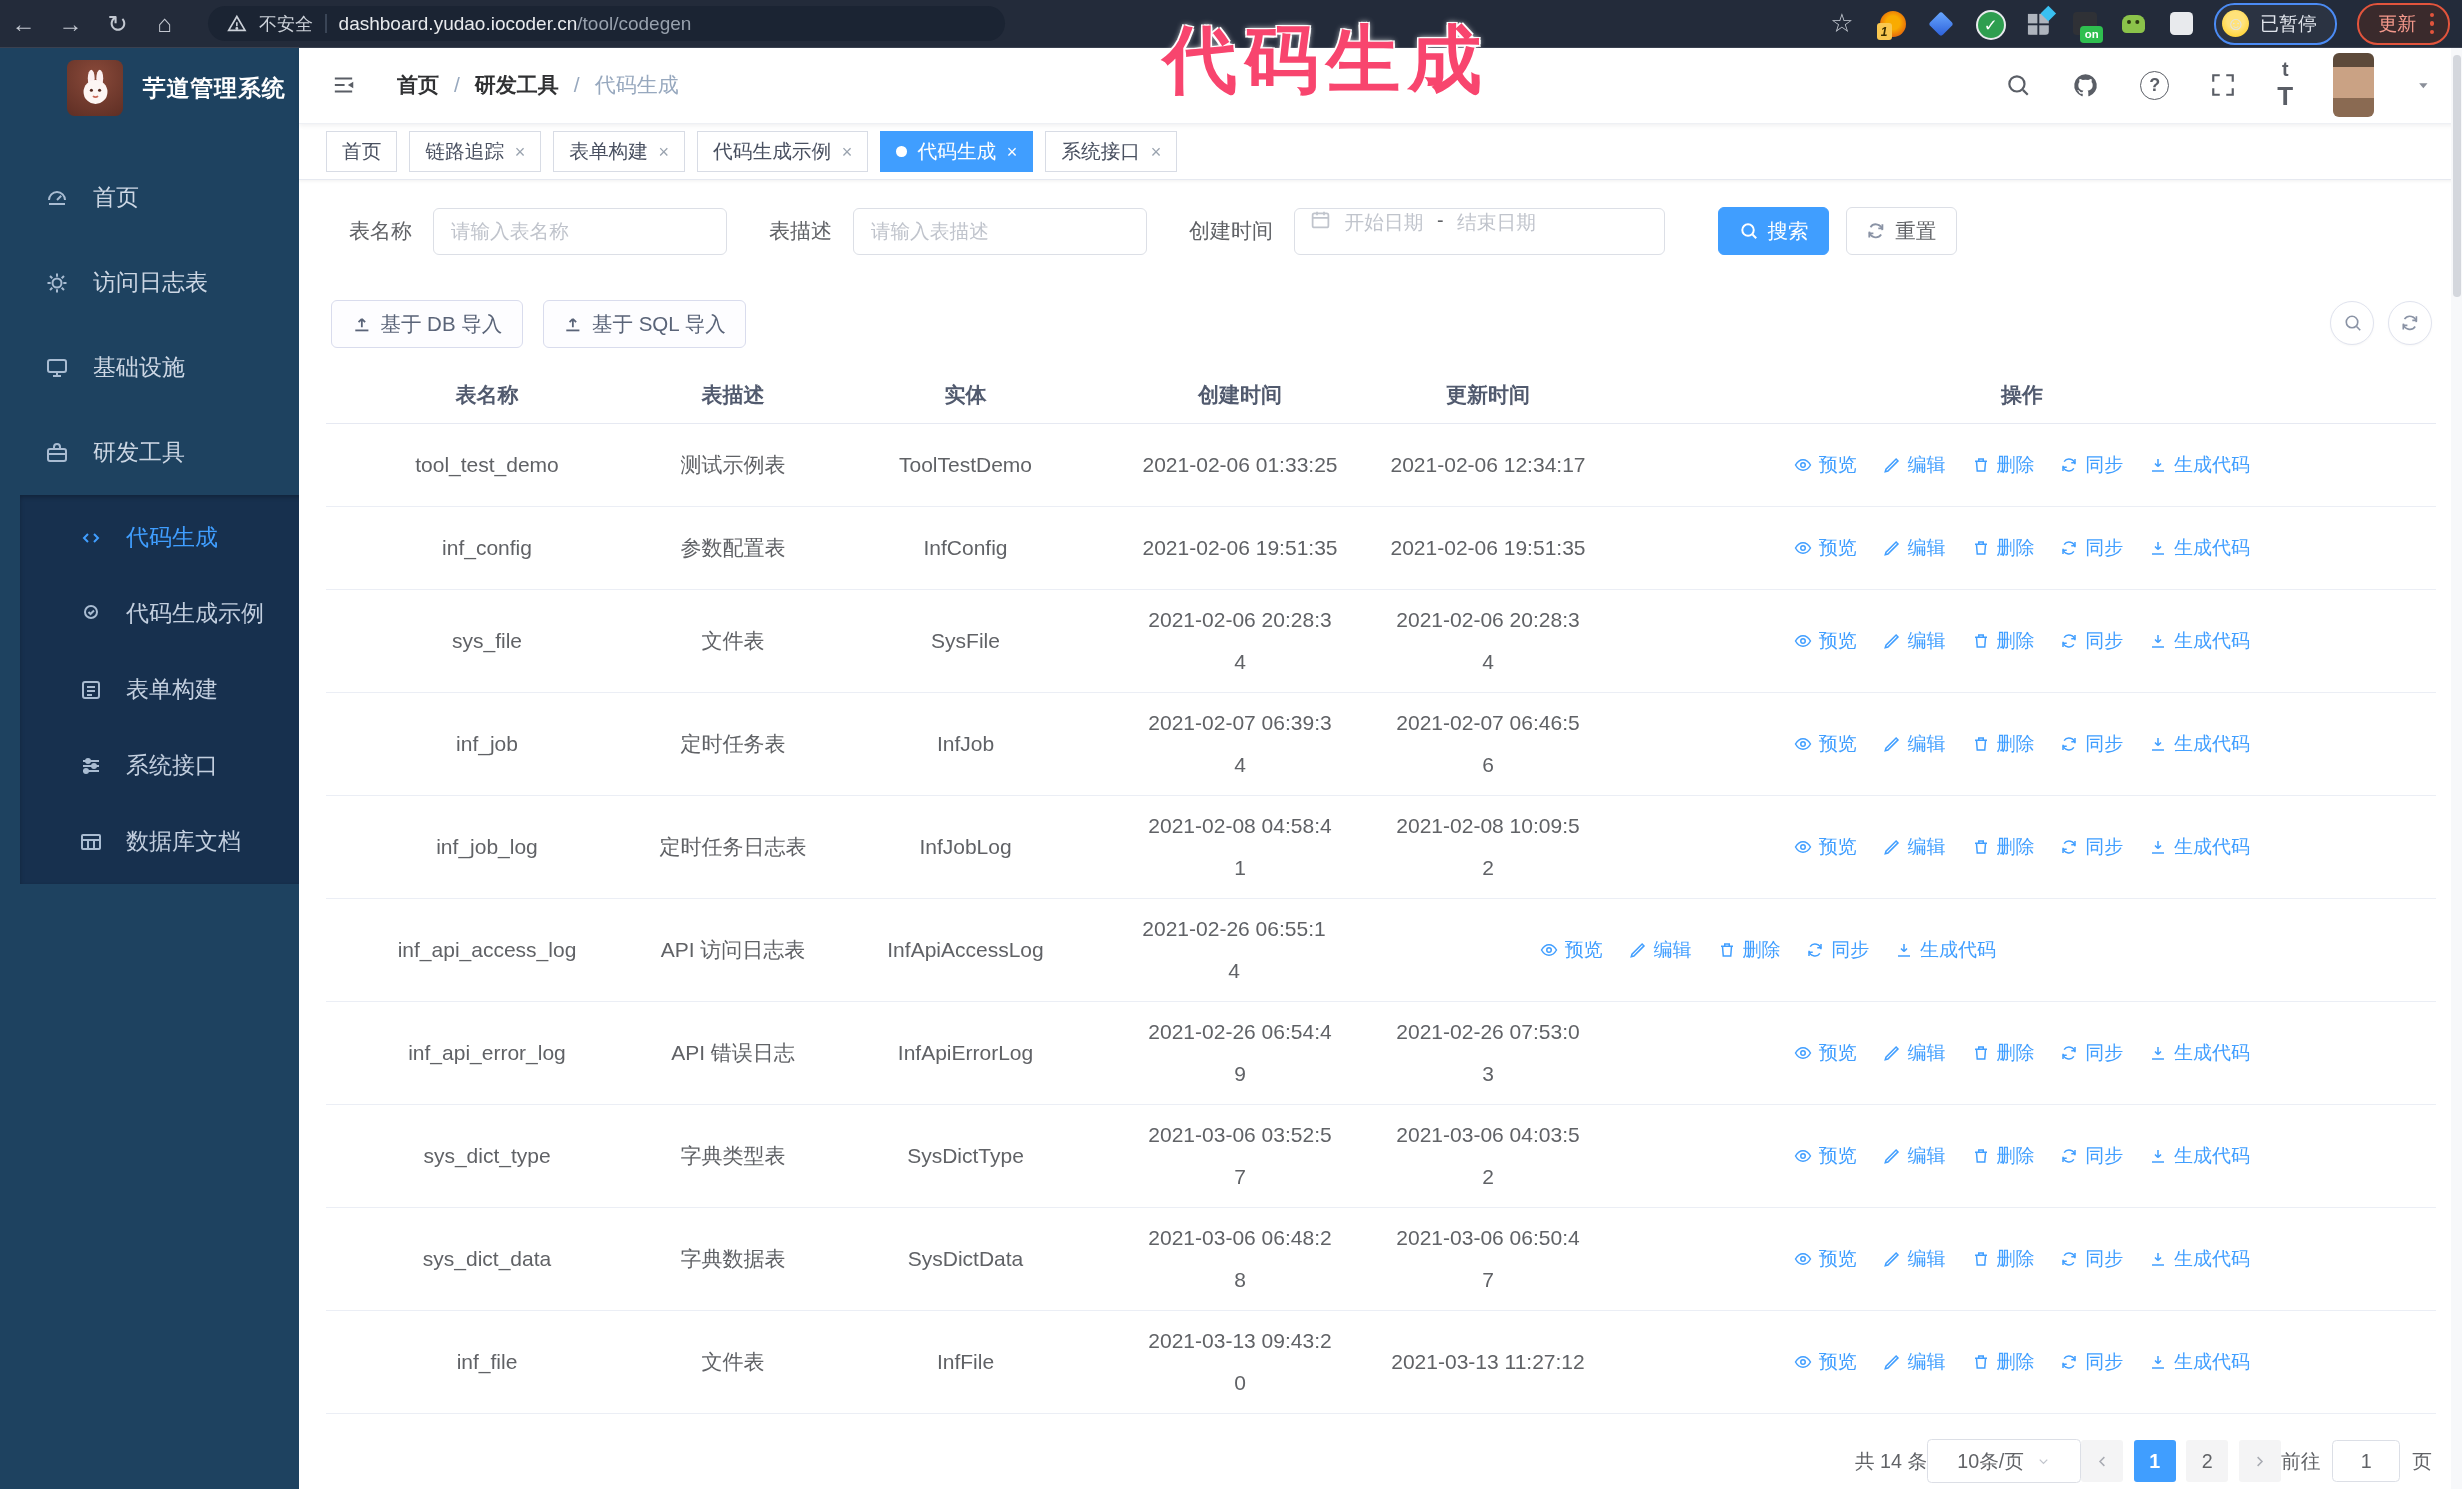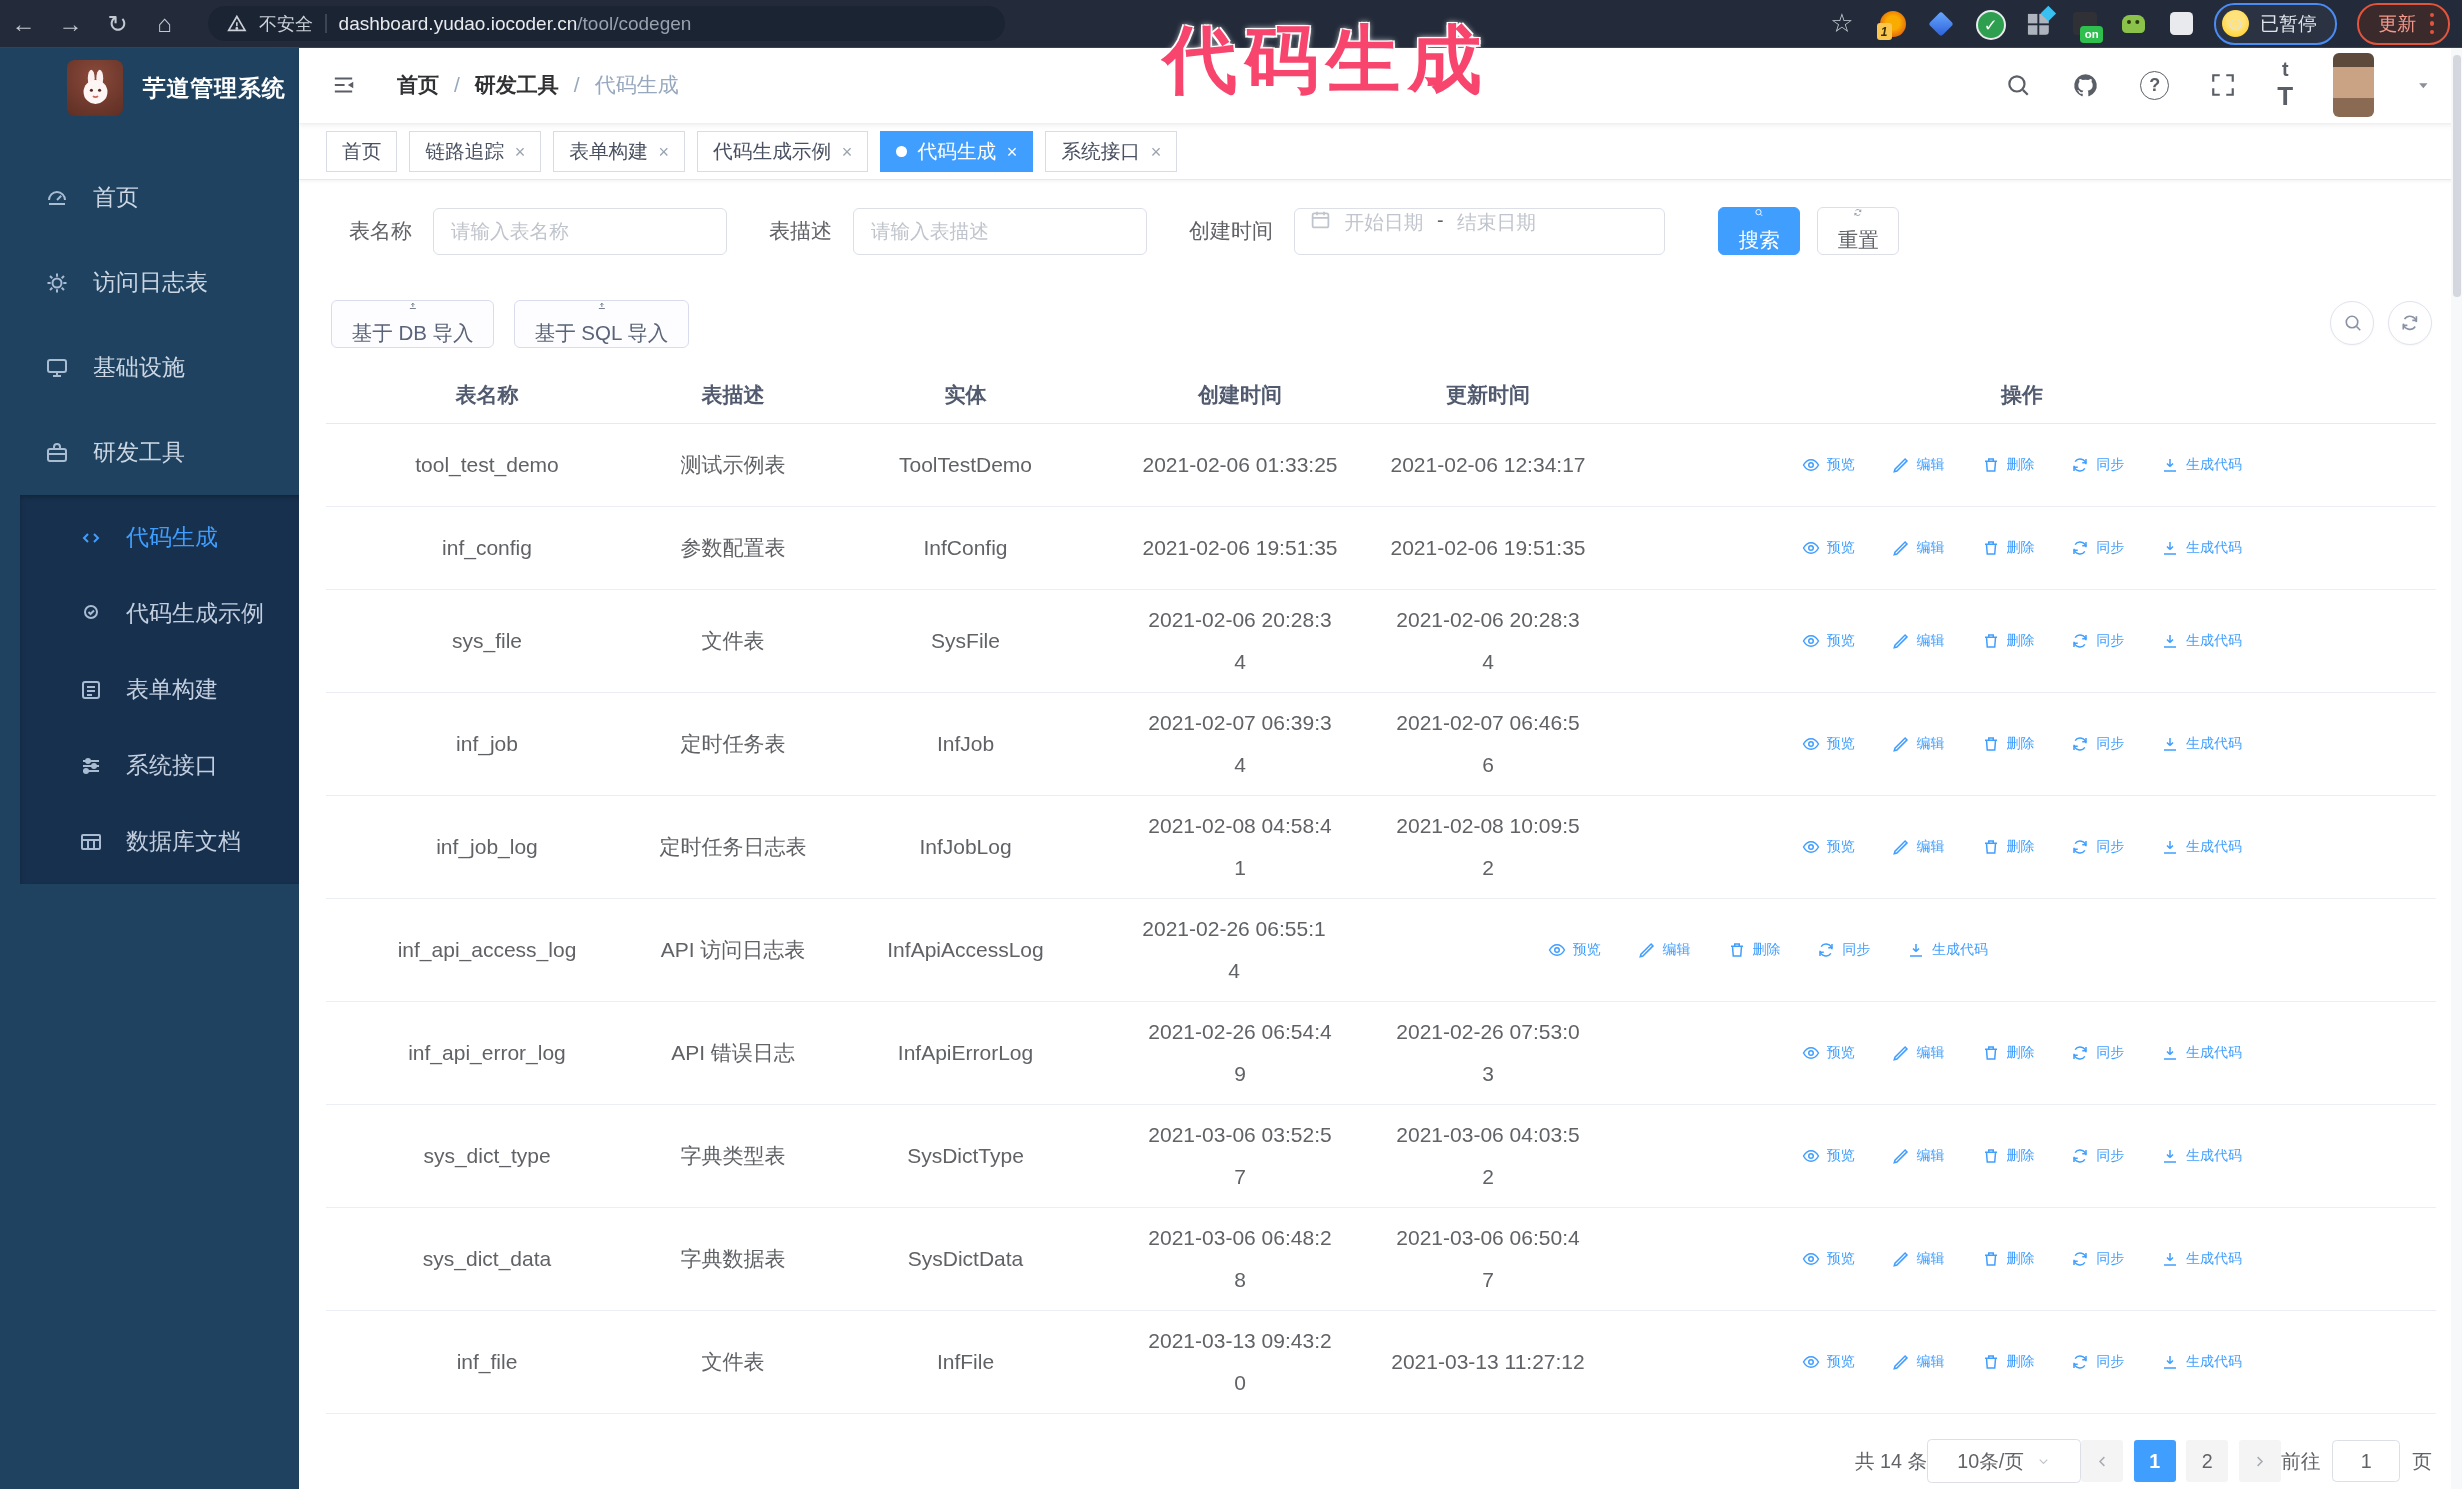--- a/index.html
+++ b/index.html
@@ -99,36 +99,36 @@
   .f-group{margin-left:42px;display:flex;align-items:center;}
   .f-group.first{margin-left:0;}
   .f-input{width:294px;height:47px;border:0.8px solid #dcdfe6;border-radius:6px;font-size:19.7px;color:#606266;
     padding:0 16.7px;box-sizing:border-box;outline:none;font-family:inherit;background:#fff;}
   .f-input::placeholder{color:#c0c4cc;}
   .daterange{width:371px;height:47px;border:0.8px solid #dcdfe6;border-radius:6px;display:flex;align-items:flex-start;
     padding:0 15px;box-sizing:border-box;gap:13.6px;color:#c0c4cc;font-size:19.7px;background:#fff;cursor:pointer;}
   .daterange .sep{color:#606266;}
   .dr-ph{flex:0 0 auto;}
   .btn{height:48px;border-radius:6px;display:inline-flex;align-items:center;justify-content:center;gap:9px;
-    font-size:20.5px;cursor:pointer;box-sizing:border-box;padding:0 19.7px;white-space:nowrap;flex-direction:column;}
+    font-size:20.5px;cursor:pointer;box-sizing:border-box;padding:0 19.7px;white-space:nowrap;}
   .btn-primary{background:var(--accent);color:#fff;border:0.8px solid var(--accent);margin-left:53px;}
   .btn-plain{background:#fff;color:#606266;border:0.8px solid #dcdfe6;margin-left:16.7px;}
   .toolbar-row{position:absolute;left:32px;top:120px;display:flex;gap:19.7px;}
   .btn-import{background:#fdfdff;color:#5a6478;border:0.8px solid #d9dced;margin:0;}
   .circle-btns{position:absolute;top:121px;right:30px;display:flex;gap:13.6px;}
   .cbtn{width:42px;height:42px;border-radius:50%;border:0.8px solid #e0e3ee;background:#fff;display:grid;place-items:center;
     color:#8a93a5;cursor:pointer;box-shadow:0 0.8px 2.3px rgba(0,0,0,.04);}
   
   .table{position:absolute;left:27px;top:186px;width:2110px;font-size:21px;color:#606266;}
   .thead{display:flex;align-items:center;height:57px;font-weight:700;color:#515a6e;border-bottom:1.5px solid #e6e9f2;}
   .trow{display:flex;align-items:center;min-height:82px;border-bottom:0.8px solid #ebeef5;}
   .td{text-align:center;box-sizing:border-box;padding:9px 7.6px;}
   .c1{width:322px;}.c2{width:170px;}.c3{width:295px;}.c4{width:254px;}.c5{width:242px;}.c6{width:826px;}
   .date-cell{white-space:pre-line;line-height:42px;}
-  .actions{display:flex;justify-content:center;align-items:flex-end;gap:37px;color:var(--accent);font-size:14px;}
+  .actions{display:flex;justify-content:center;align-items:flex-end;gap:26px;color:var(--accent);font-size:19px;}
   .action{display:inline-flex;align-items:center;gap:6.8px;cursor:pointer;white-space:nowrap;}
   
   .pagination{position:absolute;top:1257px;right:30px;height:48px;display:flex;align-items:center;
     font-size:19.7px;color:#606266;}
   .psel{width:152px;height:42px;border:0.8px solid #dcdfe6;border-radius:4.5px;display:flex;align-items:center;
     justify-content:center;gap:12px;color:#606266;cursor:pointer;background:#fff;}
   .psel .pcaret{color:#c0c4cc;}
   .pager{display:flex;align-items:center;gap:10.6px;}
   .pbox{min-width:42px;height:42px;border-radius:3px;background:#f4f4f5;color:#606266;display:grid;place-items:center;cursor:pointer;}
   .pbox.arrow{color:#a8abb2;}

